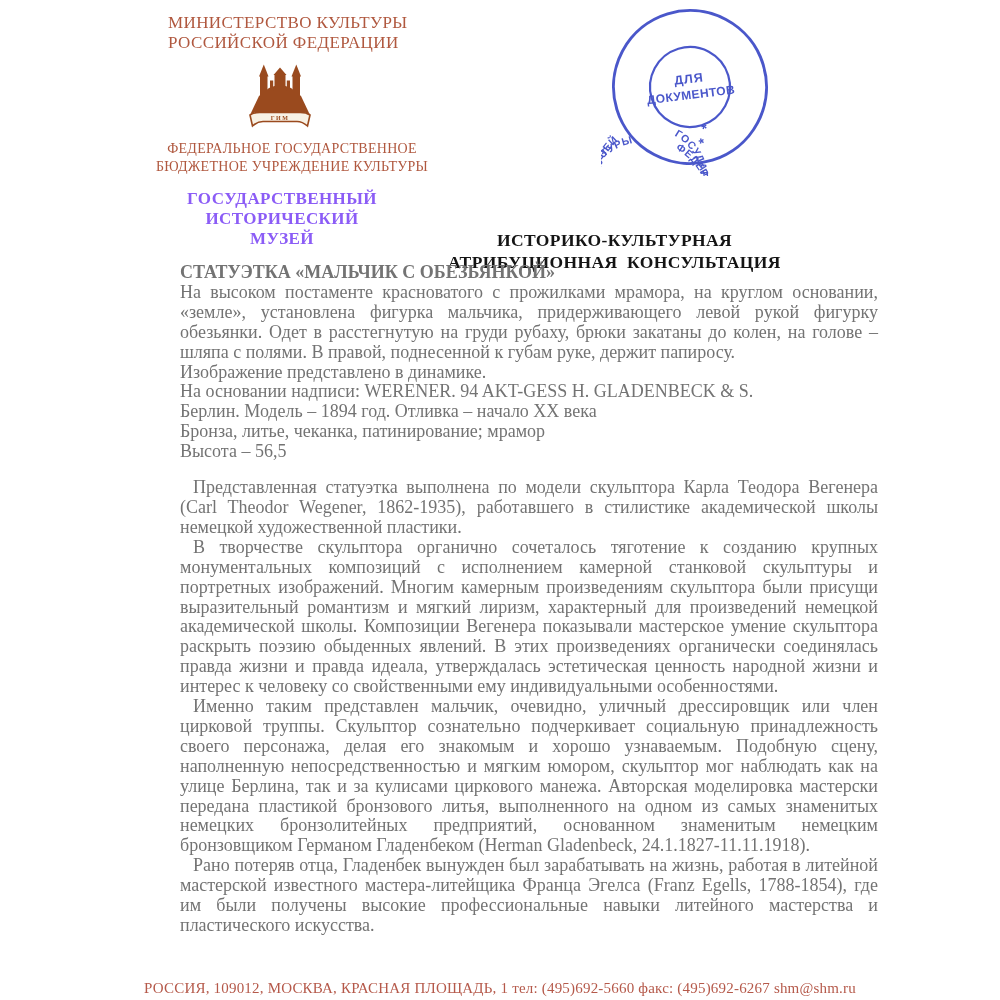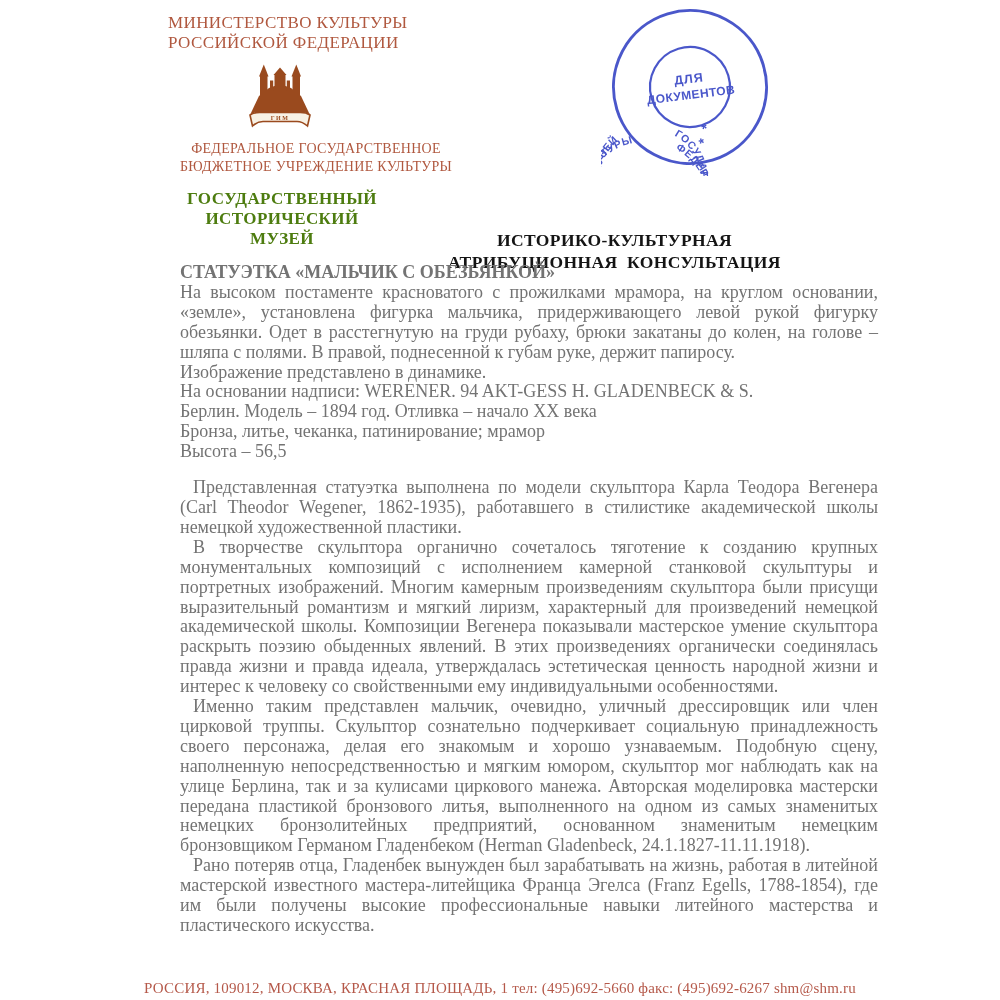--- a/index.html
+++ b/index.html
@@ -12,25 +12,25 @@
 
   
   .ministry{
     position:absolute;left:168px;top:13px;
     color:#b0583f;font-size:17px;line-height:20px;
     letter-spacing:0.4px;white-space:nowrap;
   }
   .emblem{position:absolute;left:247px;top:63px;width:66px;height:72px;}
   .federal{
     position:absolute;left:152px;top:140px;width:280px;text-align:center;
-    color:#b0583f;font-size:14px;line-height:18px;letter-spacing:0.3px;margin-left:24px;
+    color:#b0583f;font-size:14px;line-height:18px;letter-spacing:0.3px;
   }
   .gim{
     position:absolute;left:152px;top:189px;width:260px;text-align:center;
-    color:#4d7c0f;font-size:17px;line-height:20px;font-weight:bold;letter-spacing:0.4px;
+    color:#8b5cf6;font-size:17px;line-height:20px;font-weight:bold;letter-spacing:0.4px;
   }
 
   
   .doc-title{
     position:absolute;left:442px;top:187px;width:345px;text-align:center;
     color:#141414;font-weight:bold;font-size:17.5px;line-height:22px;letter-spacing:0.4px;margin-top:42px;
   }
 
   
   .stamp{position:absolute;left:601px;top:-2px;width:178px;height:178px;opacity:0.92;}

